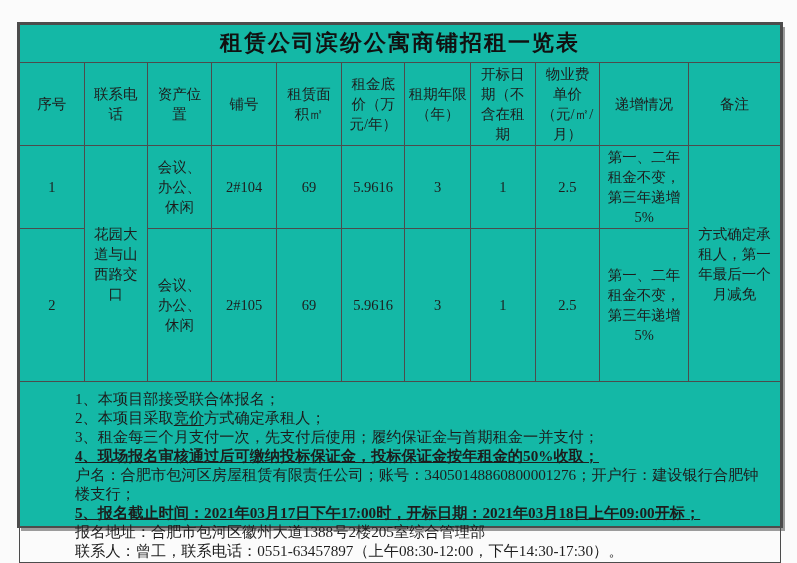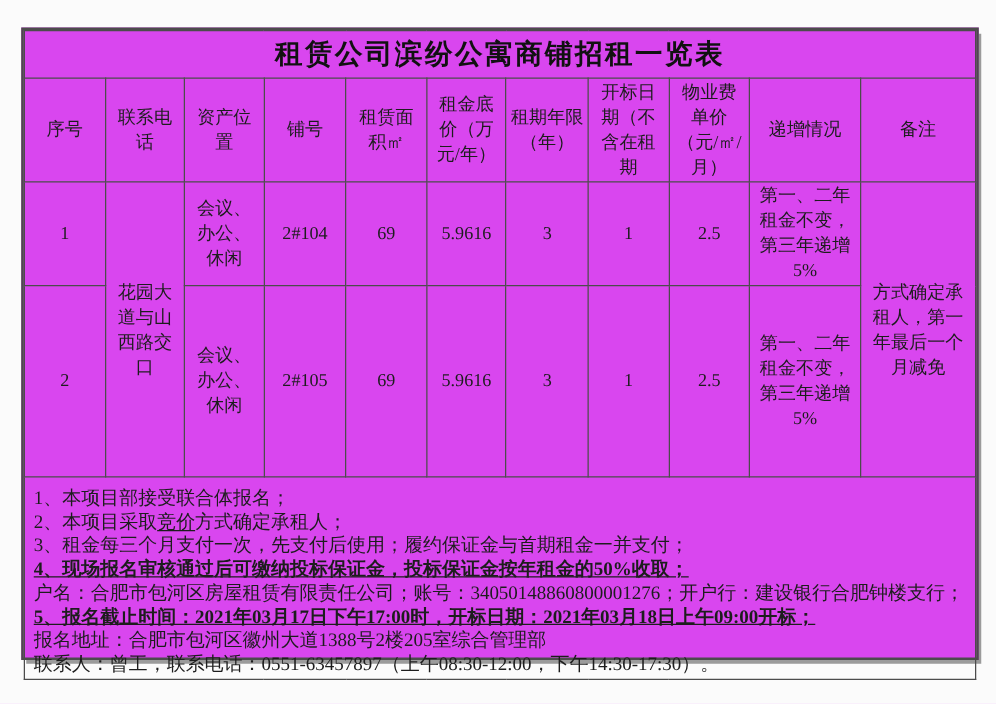--- a/index.html
+++ b/index.html
@@ -10,21 +10,21 @@
     background: #fbfbfb;
     overflow: hidden;
     font-family: "Liberation Serif", "DejaVu Serif", serif;
   }
   .sheet {
     position: absolute;
     left: 17px;
     top: 22px;
     width: 766px;
     height: 506px;
-    background: #d946ef;
+    background: #14b8a6;
     border: 2px solid #4c4c4c;
     box-shadow: 3px 4px 0 -1px #9b9b9b;
     box-sizing: border-box;
   }
   table.listing {
     width: 100%;
     height: 100%;
     border-collapse: collapse;
     table-layout: fixed;
   }
@@ -51,21 +51,21 @@
   tr.header-row th { height: 70px; }
   tr.data-row-1 td { height: 78px; }
   tr.data-row-2 td { height: 150px; }
   tr.notes-row td {
     text-align: left;
     vertical-align: top;
     padding: 7px 8px 2px 7px;
     font-size: 15.2px;
     line-height: 19px;
   }
-  .note-line { white-space: normal; }
+  .note-line { white-space: normal; margin-left: 48px; }
   .bold { font-weight: 700; text-decoration: underline; }
   .u { text-decoration: underline; text-underline-offset: 2px; }
 </style>
 </head>
 <body>
 
 <div class="sheet">
   <table class="listing">
     <colgroup>
       <col style="width:64px">

